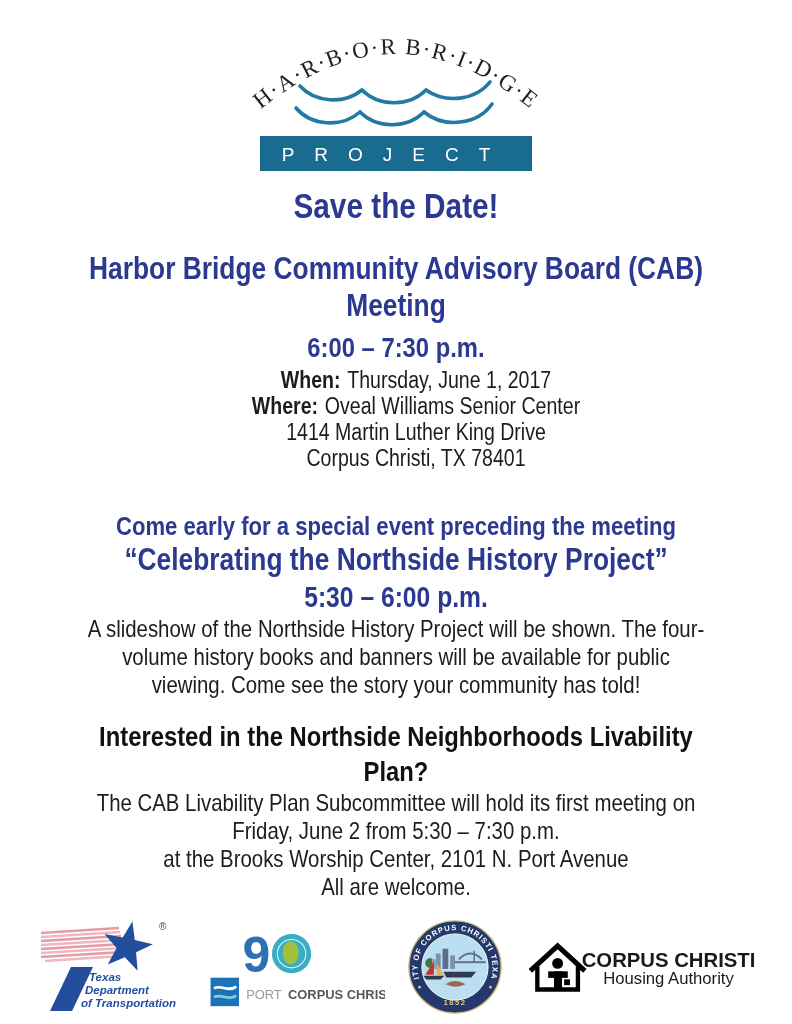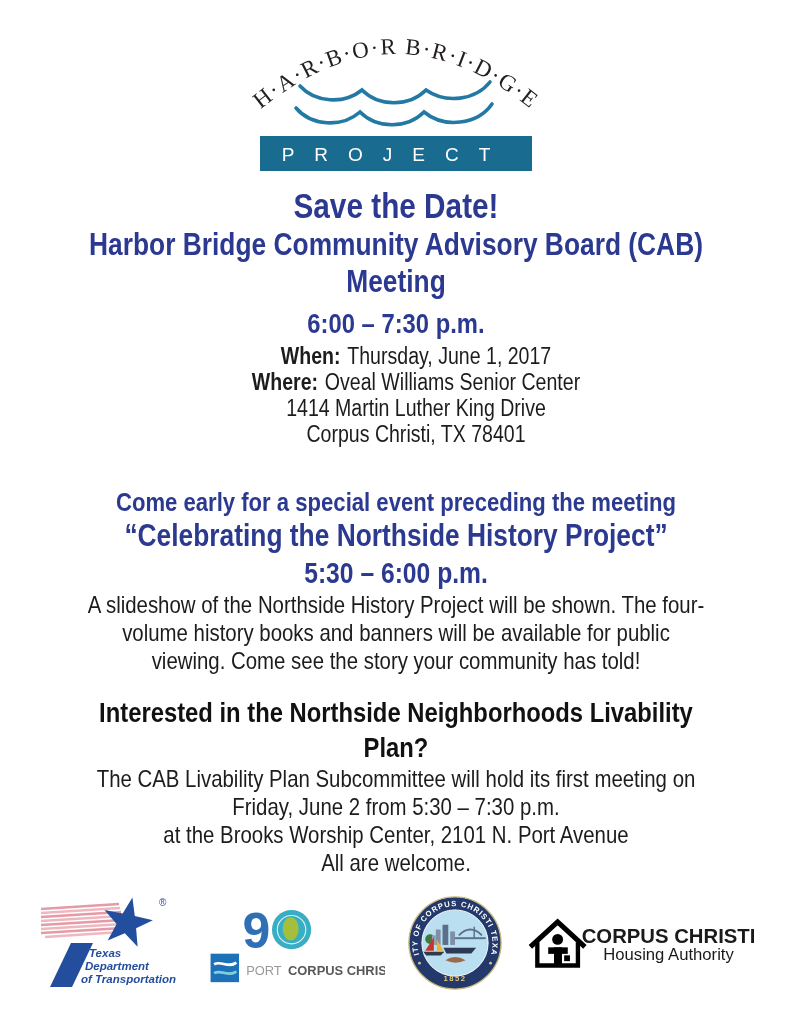--- a/index.html
+++ b/index.html
@@ -8,21 +8,21 @@
     background:#ffffff; overflow:hidden;
     font-family:"Liberation Sans", sans-serif;
     -webkit-font-smoothing:antialiased;
   }
   .line { white-space:nowrap; text-align:center; transform:scaleX(0.85); transform-origin:50% 50%; }
 
   .logo-svg { display:block; margin:22px auto 0 auto; }
 
   .save    { font-size:35px; line-height:40px; font-weight:bold; color:#2B3990; margin-top:12px; }
   .title   { font-size:31px; line-height:37px; font-weight:bold; color:#2B3990; }
-  .titlewrap { margin-top:0; }
+  .titlewrap { margin-top:24px; }
   .time1   { font-size:28px; line-height:32px; font-weight:bold; color:#2B3990; margin-top:8px; }
 
   .details { margin-top:3px;padding-left:40px; }
   .detail  { font-size:23px; line-height:26px; color:#1c1c1c; }
   .detail b { font-weight:bold; }
   .detail .val { margin-left:8px; }
 
   .sp { margin-top:40px; }
   .sp-intro { font-size:26px; line-height:30px; font-weight:bold; color:#2B3990; }
   .sp-title { font-size:31px; line-height:38px; font-weight:bold; color:#2B3990; }

